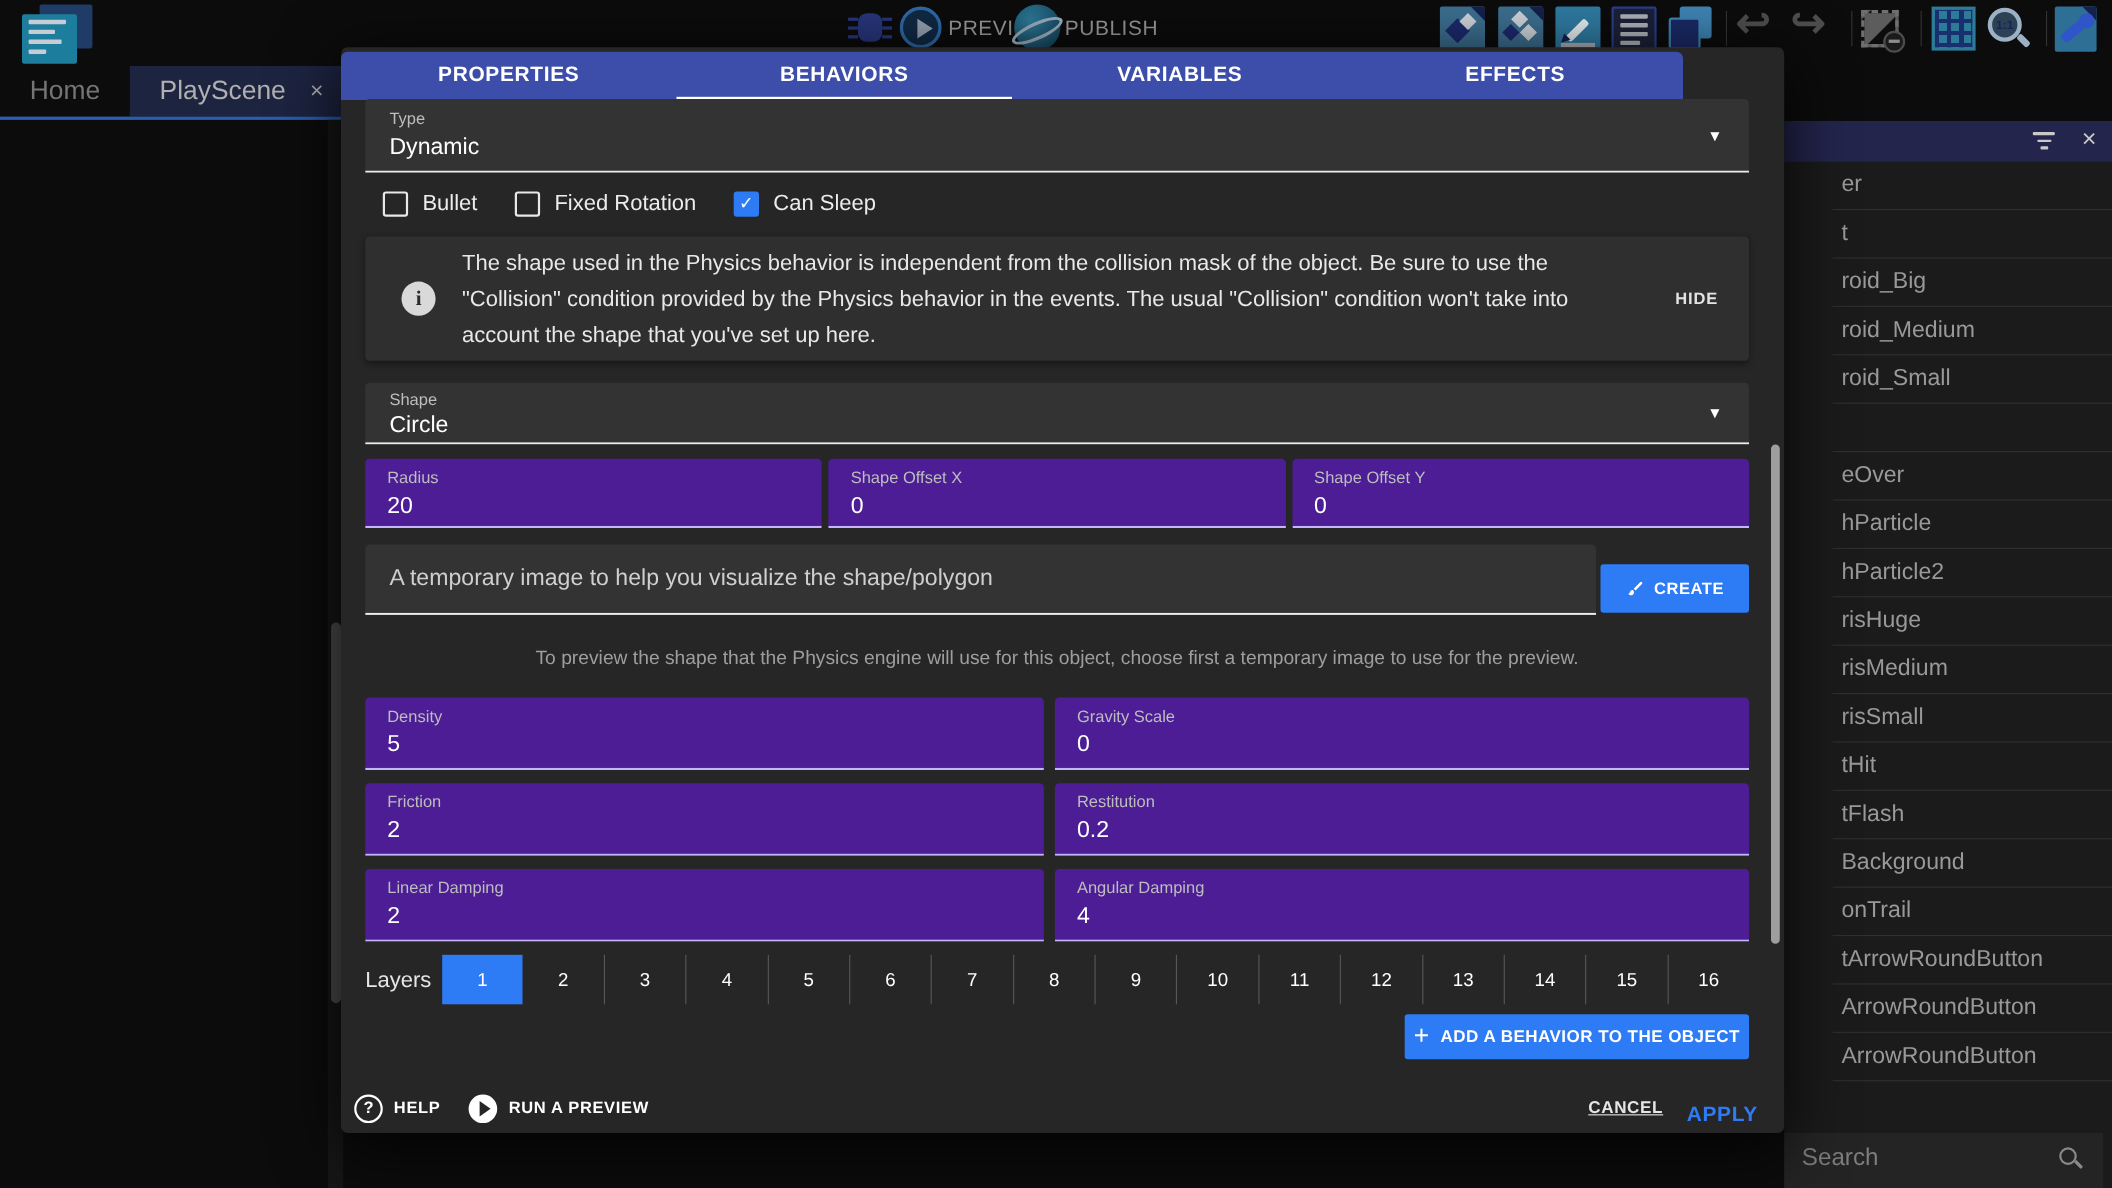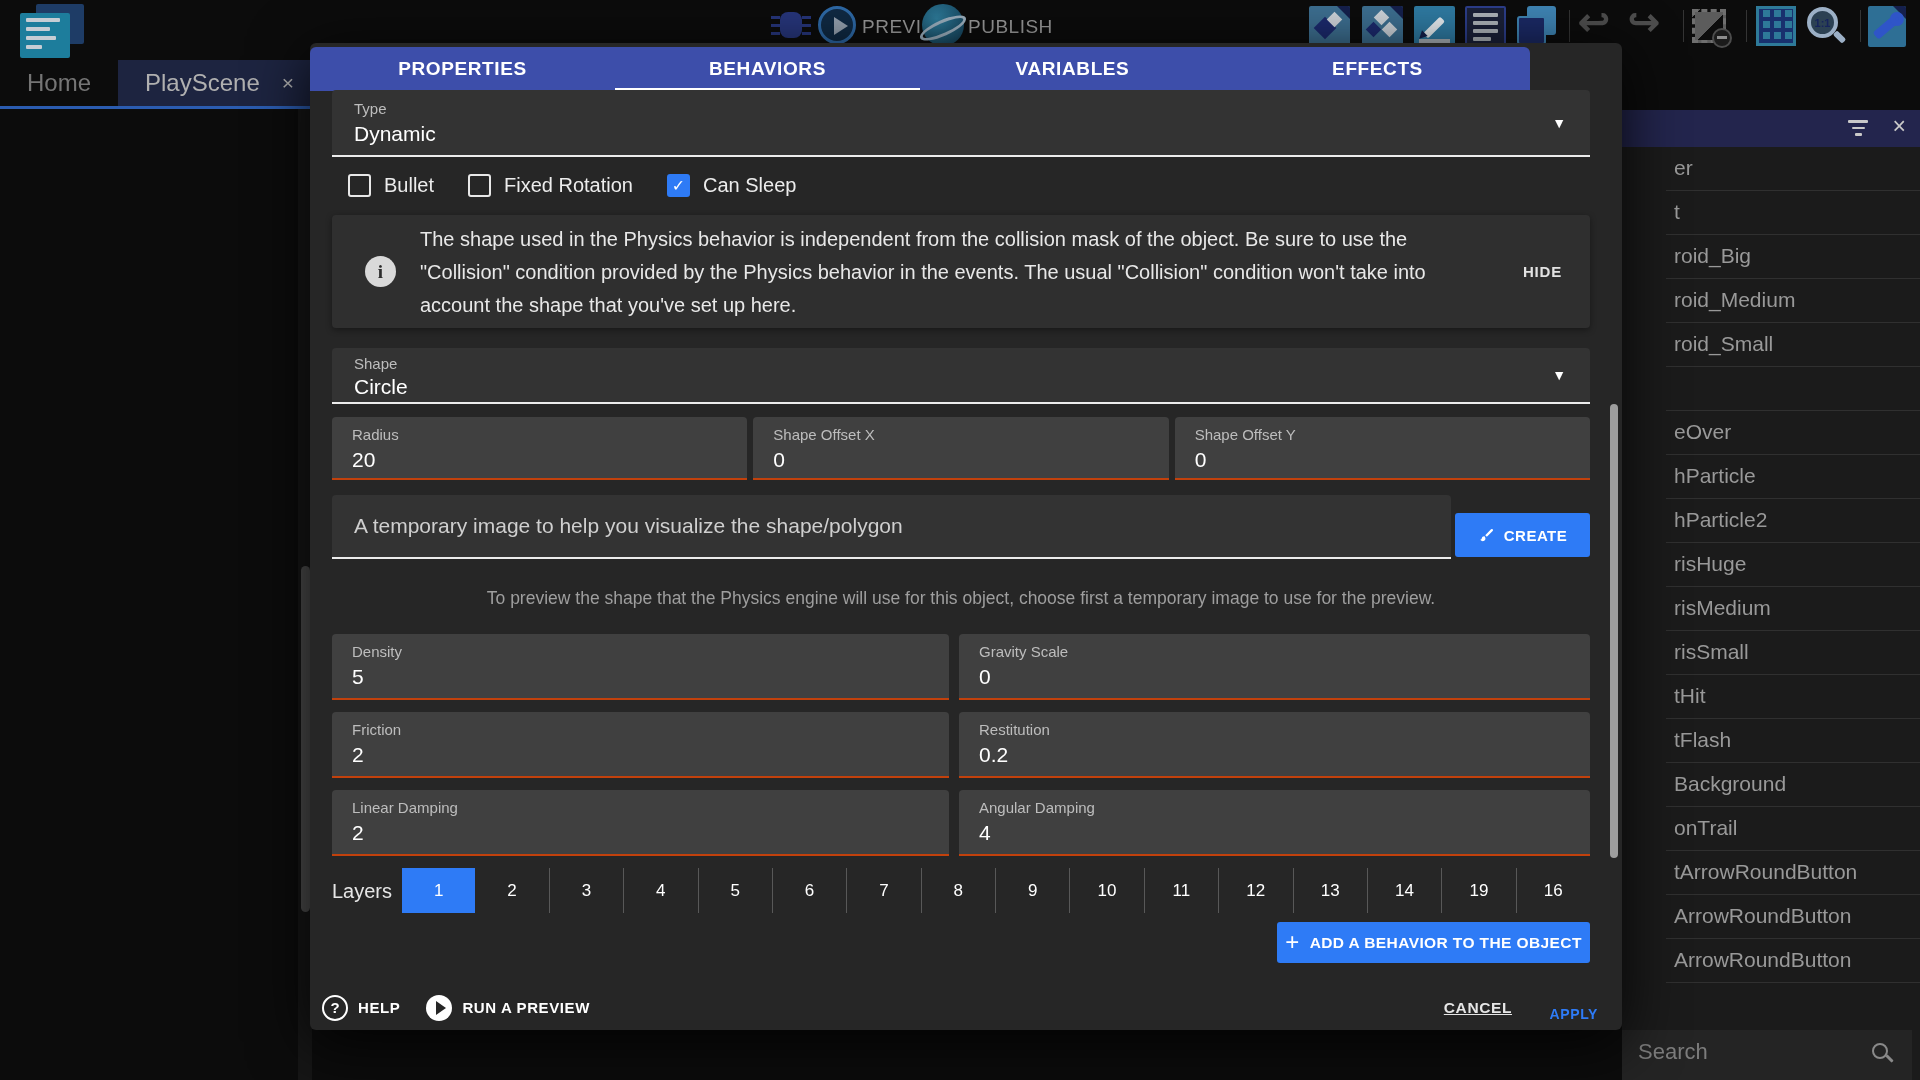--- a/index.html
+++ b/index.html
@@ -75,21 +75,21 @@
   .chk-row{position:absolute;left:38px;top:126px;display:flex;gap:34px;align-items:center;height:32px;}
   .chk{display:flex;align-items:center;gap:13px;}
   .chk-box{width:23px;height:23px;border:2px solid #e8e8e8;border-radius:3px;box-sizing:border-box;text-align:center;line-height:19px;font-size:16px;color:#fff;}
   .chk-box.checked{background:#2e7bf6;border-color:#2e7bf6;}
   .chk-label{font-size:20px;color:#ececec;}
   .infobox{position:absolute;left:22px;top:172px;width:1258px;height:113px;background:#2f2f2f;border-radius:4px;box-shadow:0 2px 6px rgba(0,0,0,.4);}
   .info-circ{position:absolute;left:33px;top:41px;width:31px;height:31px;border-radius:50%;background:#d9d9d9;color:#2c2c2c;font-weight:bold;font-size:19px;text-align:center;line-height:31px;font-family:"Liberation Serif",serif;}
   .info-text{position:absolute;left:88px;top:8px;width:1062px;font-size:20px;color:#e8e8e8;line-height:33px;}
   .hide-btn{position:absolute;right:28px;top:48px;font-size:15px;font-weight:bold;color:#e3e3e3;letter-spacing:.8px;}
   .params3{position:absolute;left:22px;top:374px;width:1258px;height:63px;display:flex;gap:6px;}
-  .pbox{position:relative;background:#404040;border-radius:4px 4px 0 0;border-bottom:2px solid #c2410c;box-sizing:border-box;flex:1;}
+  .pbox{position:relative;background:#4c1d95;border-radius:4px 4px 0 0;border-bottom:2px solid #c4b5fd;box-sizing:border-box;flex:1;}
   .pbox-label{position:absolute;left:20px;top:9px;font-size:15px;color:#bdbdbd;}
   .pbox-value{position:absolute;left:20px;top:31px;font-size:21px;color:#fff;}
   .temp-field{left:22px;top:452px;width:1119px;height:64px;}
   .temp-value{position:absolute;left:22px;top:19px;font-size:21px;color:#cfcfcf;}
   .create-btn{position:absolute;left:1145px;top:470px;width:135px;height:44px;background:#2e7bf6;border-radius:3px;display:flex;align-items:center;justify-content:center;gap:9px;color:#fff;font-size:15px;font-weight:bold;letter-spacing:.5px;}
   .hint{position:absolute;left:22px;top:545px;width:1258px;text-align:center;font-size:17.5px;color:#9e9e9e;}
   .param-rows{position:absolute;left:22px;top:591px;width:1258px;}
   .prow{display:flex;gap:10px;margin-bottom:12px;height:66px;}
   .prow .pbox:first-child{flex:0 0 617px;}
   .prow .pbox:last-child{flex:1;}
@@ -99,21 +99,21 @@
   .lcell:last-child{border-right:none;}
   .lcell.selected{background:#2e7bf6;border-right:none;}
   .addbtn{position:absolute;left:967px;top:879px;width:313px;height:41px;background:#2e7bf6;border-radius:3px;display:flex;align-items:center;justify-content:center;gap:10px;color:#fff;font-size:15.5px;font-weight:bold;letter-spacing:.4px;}
   .addbtn .plus{font-size:24px;font-weight:normal;margin-top:-2px;}
   .dlg-footer{position:absolute;left:0;top:942px;width:1312px;height:45px;display:flex;align-items:center;}
   .help-circ{width:26px;height:26px;border-radius:50%;border:2.5px solid #fff;box-sizing:border-box;color:#fff;font-size:15px;font-weight:bold;text-align:center;line-height:21px;}
   .run-circ{width:26px;height:26px;border-radius:50%;background:#fff;position:relative;}
   .run-circ b{position:absolute;left:10px;top:6px;border-left:10px solid #262626;border-top:7px solid transparent;border-bottom:7px solid transparent;}
   .foot-label{font-size:15px;font-weight:bold;color:#fff;letter-spacing:.6px;margin-left:10px;}
   .cancel{position:absolute;right:110px;font-size:15.5px;font-weight:bold;color:#e6e6e6;letter-spacing:.6px;text-decoration:underline;}
-  .apply{position:absolute;right:24px;font-size:14px;font-weight:bold;color:#2e7bf6;letter-spacing:.6px;margin-top:12px;}
+  .apply{position:absolute;right:24px;font-size:19px;font-weight:bold;color:#2e7bf6;letter-spacing:.6px;margin-top:12px;}
   .dlg-sbthumb{position:absolute;left:1300px;top:361px;width:8px;height:454px;background:#9e9e9e;border-radius:4px;}
 
   
   .panel{position:absolute;left:1622px;top:110px;width:298px;height:970px;background:#1b1b1b;}
   .panel-header{position:absolute;left:0;top:0;width:298px;height:37px;background:#23254d;}
   .filter-ico{position:absolute;right:52px;top:10px;width:20px;}
   .filter-ico i{display:block;height:2.5px;background:#c9c9c9;margin:0 auto 4px auto;border-radius:1px;}
   .panel-close{position:absolute;right:14px;top:3px;font-size:23px;color:#c9c9c9;}
   .panel-list{position:absolute;left:0;top:37px;width:298px;padding-left:44px;}
   .obj-row{position:relative;height:44px;border-bottom:1px solid #303030;box-sizing:border-box;}
@@ -512,21 +512,21 @@
         <div class="lcell">5</div>
         <div class="lcell">6</div>
         <div class="lcell">7</div>
         <div class="lcell">8</div>
         <div class="lcell">9</div>
         <div class="lcell">10</div>
         <div class="lcell">11</div>
         <div class="lcell">12</div>
         <div class="lcell">13</div>
         <div class="lcell">14</div>
-        <div class="lcell">19</div>
+        <div class="lcell">15</div>
         <div class="lcell">16</div>
       </div>
 
     <div class="addbtn">
       <span class="plus">+</span>
       <span>ADD A BEHAVIOR TO THE OBJECT</span>
     </div>
 
     <div class="dlg-footer">
       <span style="margin-left:12px;" class="help-circ">?</span>

